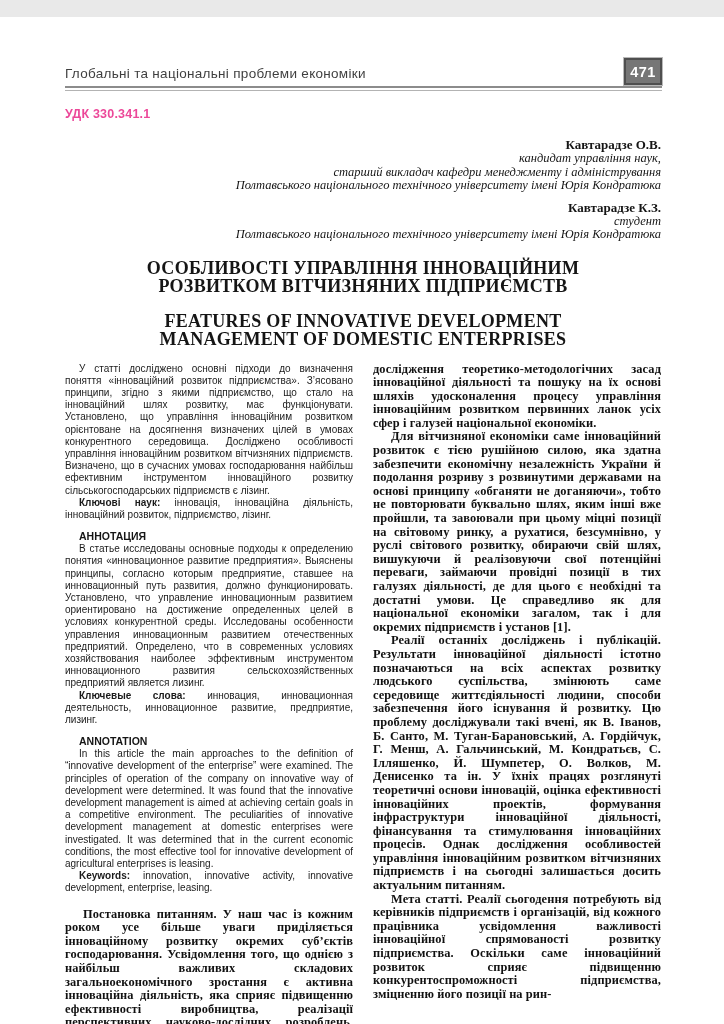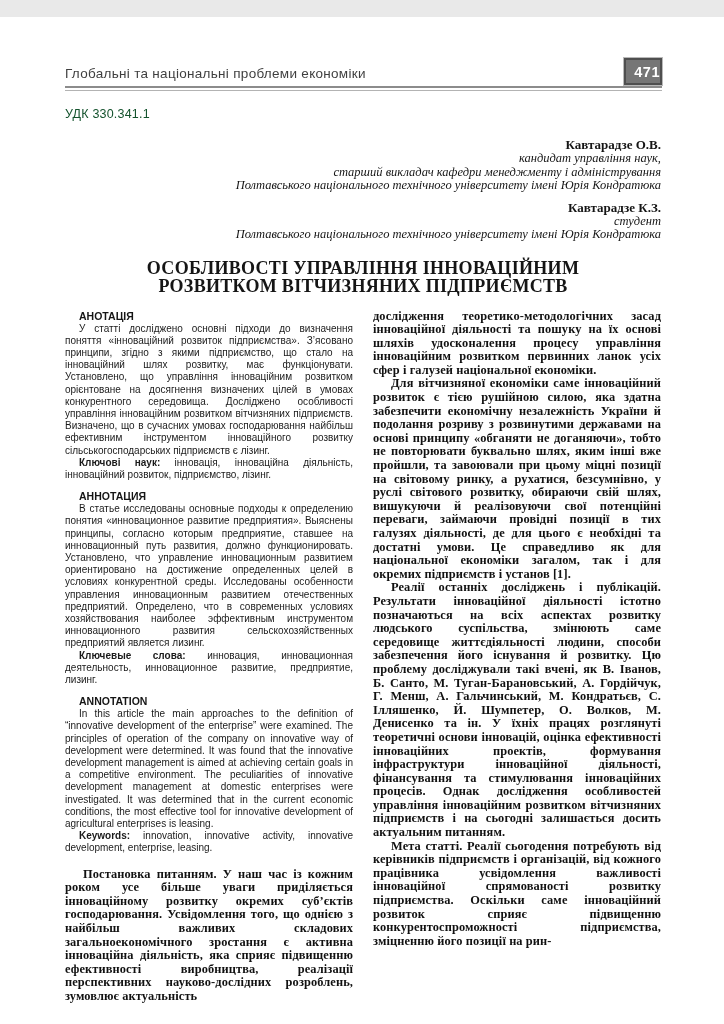--- a/index.html
+++ b/index.html
@@ -13,33 +13,33 @@
   .journal-title {
     position:absolute; top:49px; left:65px;
     font-family:"Liberation Sans", sans-serif;
     font-size:13.5px; color:#3f3f3f; letter-spacing:0.3px;
   }
   .page-badge {
     position:absolute; top:41px; right:62px;
     width:38px; height:27px;
     background:#767676; border:2px solid #4f4f4f;
     outline:1px solid #b9b9b9;
-    display:flex; align-items:center; justify-content:flex-end;
+    display:flex; align-items:center; justify-content:center;
     font-family:"Liberation Sans", sans-serif;
     font-size:14.5px; font-weight:bold; color:#ffffff; letter-spacing:0.5px;
   }
   .header-rule { position:absolute; top:69px; left:65px; right:62px; }
   .rule-a { height:2px; background:#8c8c8c; }
   .rule-b { height:1px; background:#b3b3b3; margin-top:2px; }
 
   
   .content { position:absolute; top:90px; left:65px; right:63px; }
   .udc {
     font-family:"Liberation Sans", sans-serif;
-    font-size:12.5px; color:#14532d; letter-spacing:0.2px;
+    font-size:12.5px; color:#ec4899; letter-spacing:0.2px;font-weight:bold;
   }
   .authors { margin-top:17px; text-align:right; font-family:"Liberation Serif", serif; }
   .author + .author { margin-top:8px; }
   .author-name { font-weight:bold; font-size:13px; line-height:14px; }
   .author-line { font-style:italic; font-size:12.5px; line-height:13.5px; }
 
   .title-uk, .title-en {
     margin:17px auto 0; max-width:480px; text-align:center;
     font-family:"Liberation Serif", serif; font-weight:bold;
     font-size:18px; line-height:18px; letter-spacing:0.3px;
@@ -93,26 +93,26 @@
         <div class="author-line">Полтавського національного технічного університету імені Юрія Кондратюка</div>
       </div>
       <div class="author">
         <div class="author-name">Кавтарадзе К.З.</div>
         <div class="author-line">студент</div>
         <div class="author-line">Полтавського національного технічного університету імені Юрія Кондратюка</div>
       </div>
     </div>
 
     <h1 class="title-uk">ОСОБЛИВОСТІ УПРАВЛІННЯ ІННОВАЦІЙНИМ РОЗВИТКОМ ВІТЧИЗНЯНИХ ПІДПРИЄМСТВ</h1>
+    <h2 class="title-en">FEATURES OF INNOVATIVE DEVELOPMENT MANAGEMENT OF DOMESTIC ENTERPRISES</h2>
 
     <div class="columns">
 
       <div class="col col-left">
 
-        <div class="abs-heading first">АНОТАЦІЯ</div>
         <p class="abs-text">У статті досліджено основні підходи до визначення поняття «інноваційний розвиток підприємства». З’ясовано принципи, згідно з якими підприємство, що стало на інноваційний шлях розвитку, має функціонувати. Установлено, що управління інноваційним розвитком орієнтоване на досягнення визначених цілей в умовах конкурентного середовища. Досліджено особливості управління інноваційним розвитком вітчизняних підприємств. Визначено, що в сучасних умовах господарювання найбільш ефективним інструментом інноваційного розвитку сільськогосподарських підприємств є лізинг.</p>
         <p class="abs-keywords">
           <b>Ключові наук:</b>
           <span>інновація, інноваційна діяльність, інноваційний розвиток, підприємство, лізинг.</span>
         </p>
 
         <div class="abs-heading">АННОТАЦИЯ</div>
         <p class="abs-text">В статье исследованы основные подходы к определению понятия «инновационное развитие предприятия». Выяснены принципы, согласно которым предприятие, ставшее на инновационный путь развития, должно функционировать. Установлено, что управление инновационным развитием ориентировано на достижение определенных целей в условиях конкурентной среды. Исследованы особенности управления инновационным развитием отечественных предприятий. Определено, что в современных условиях хозяйствования наиболее эффективным инструментом инновационного развития сельскохозяйственных предприятий является лизинг.</p>
         <p class="abs-keywords">
           <b>Ключевые слова:</b>

